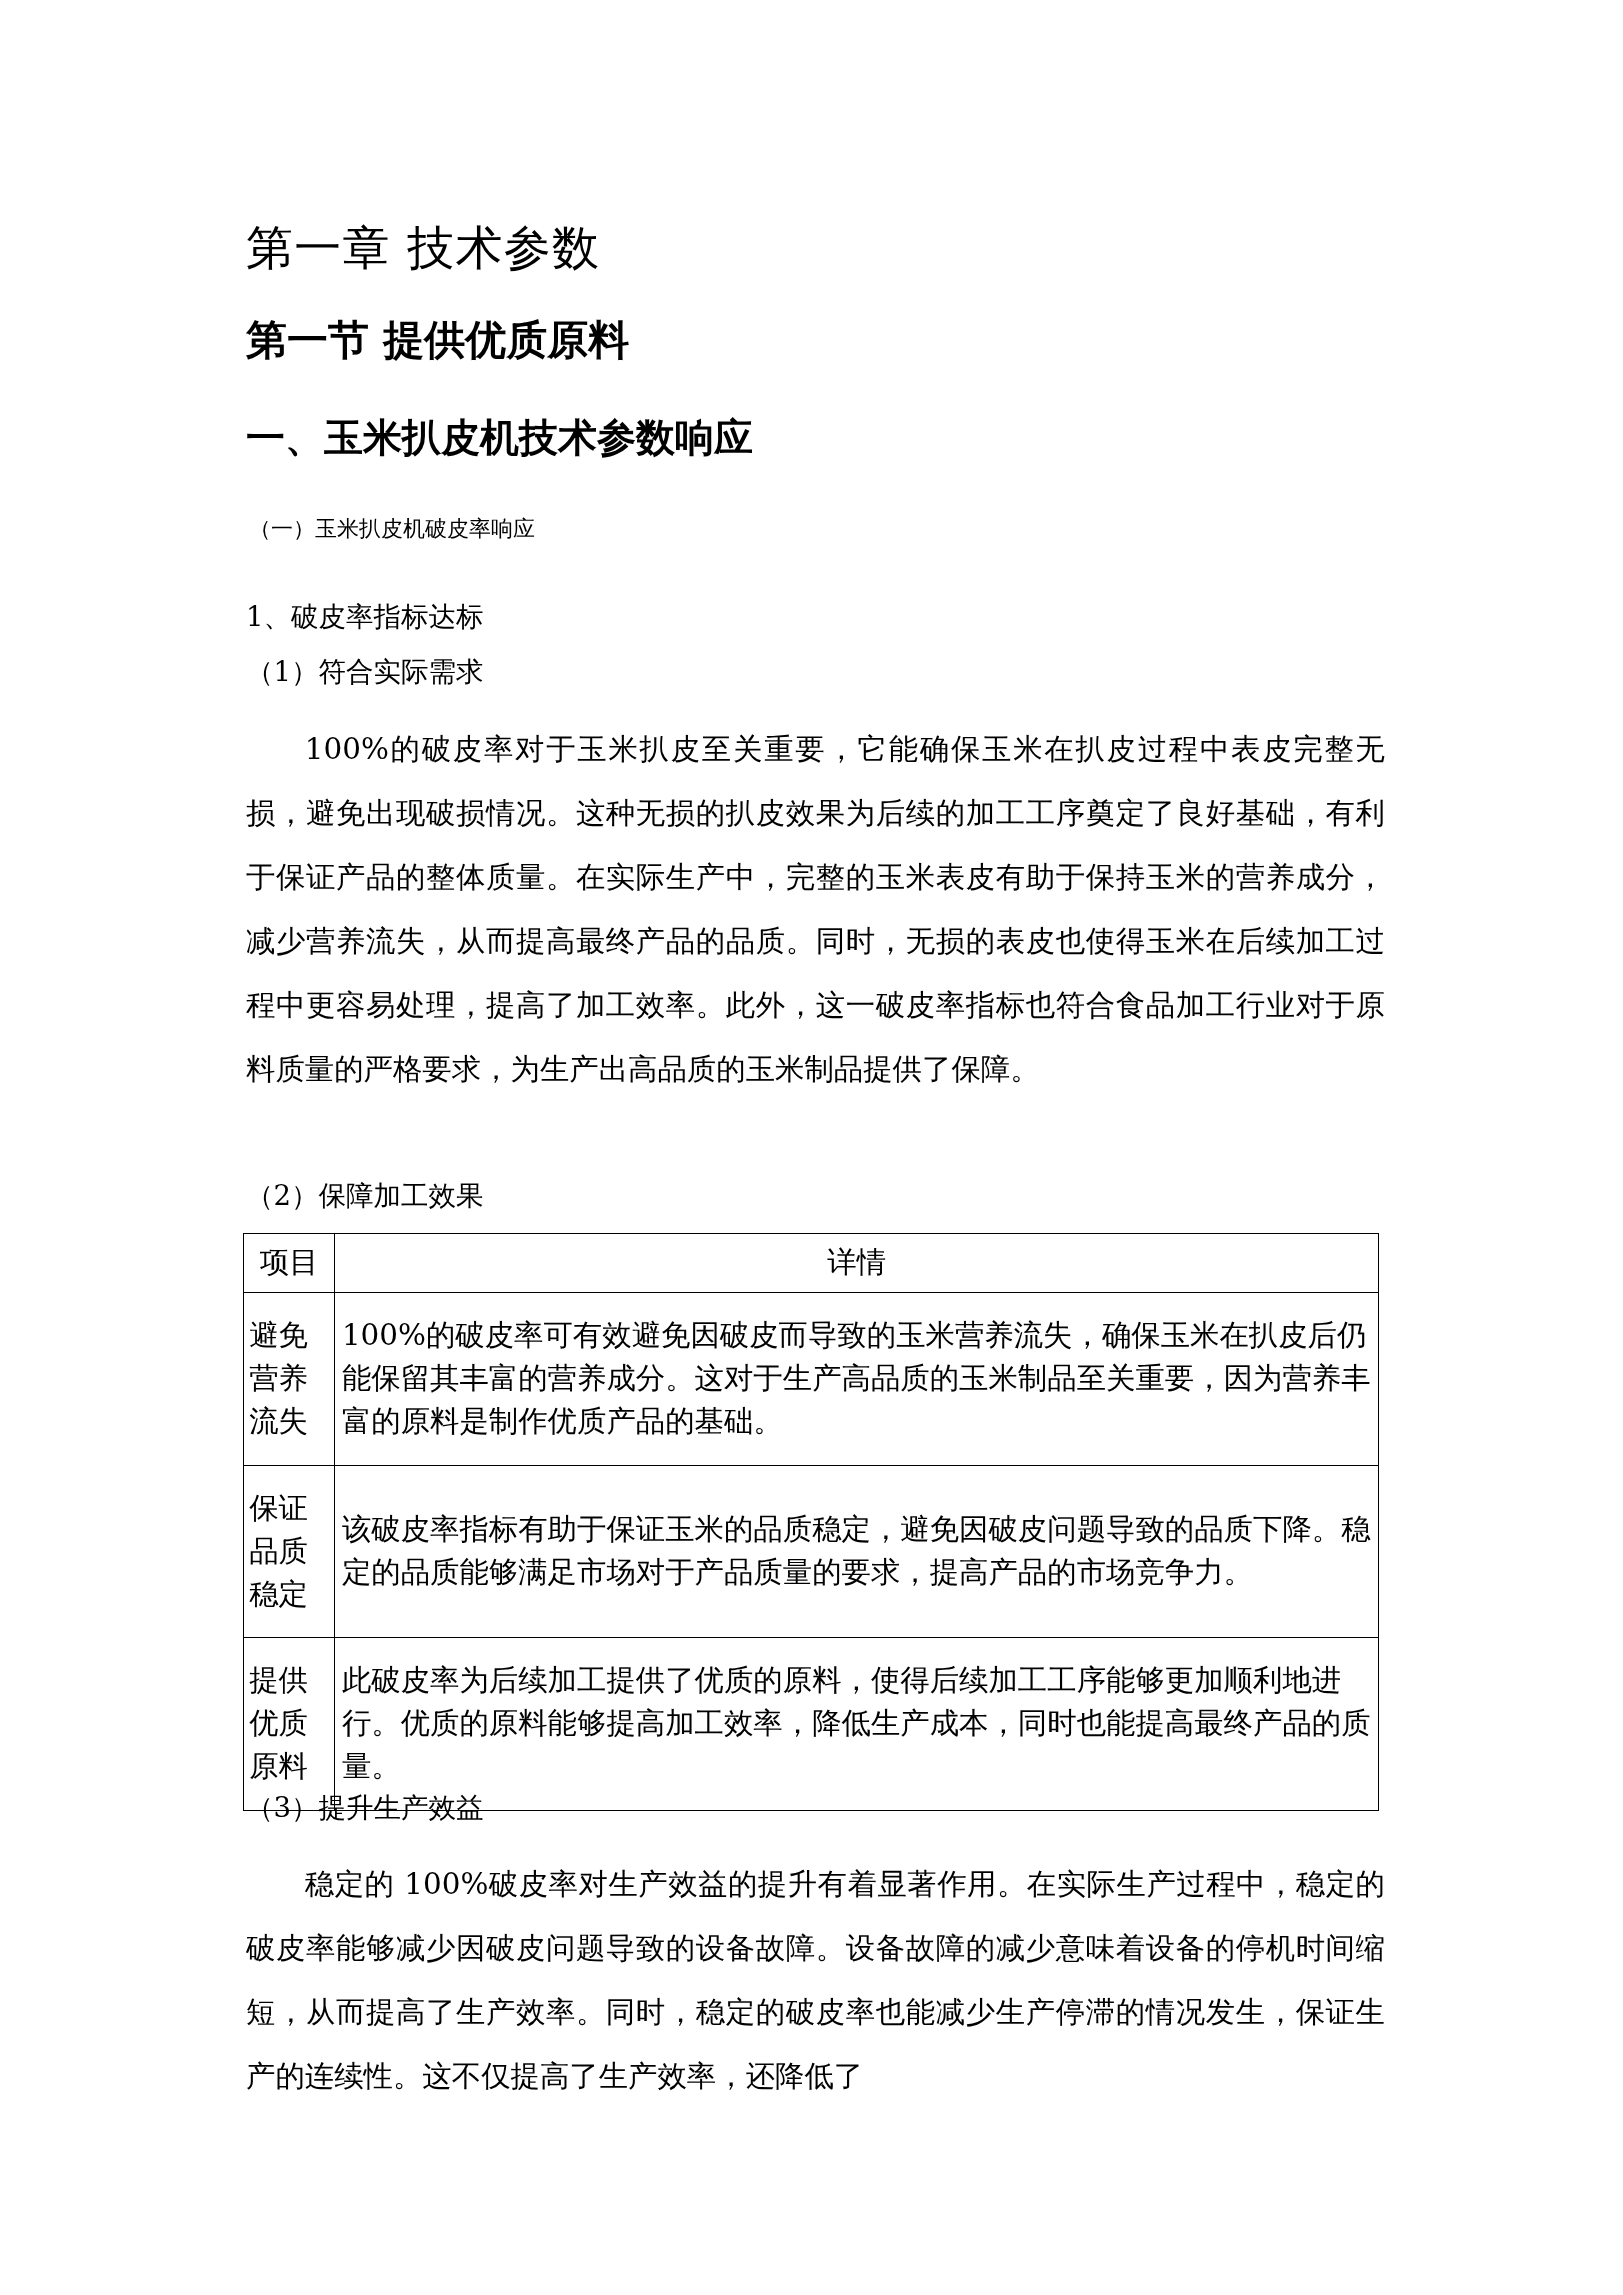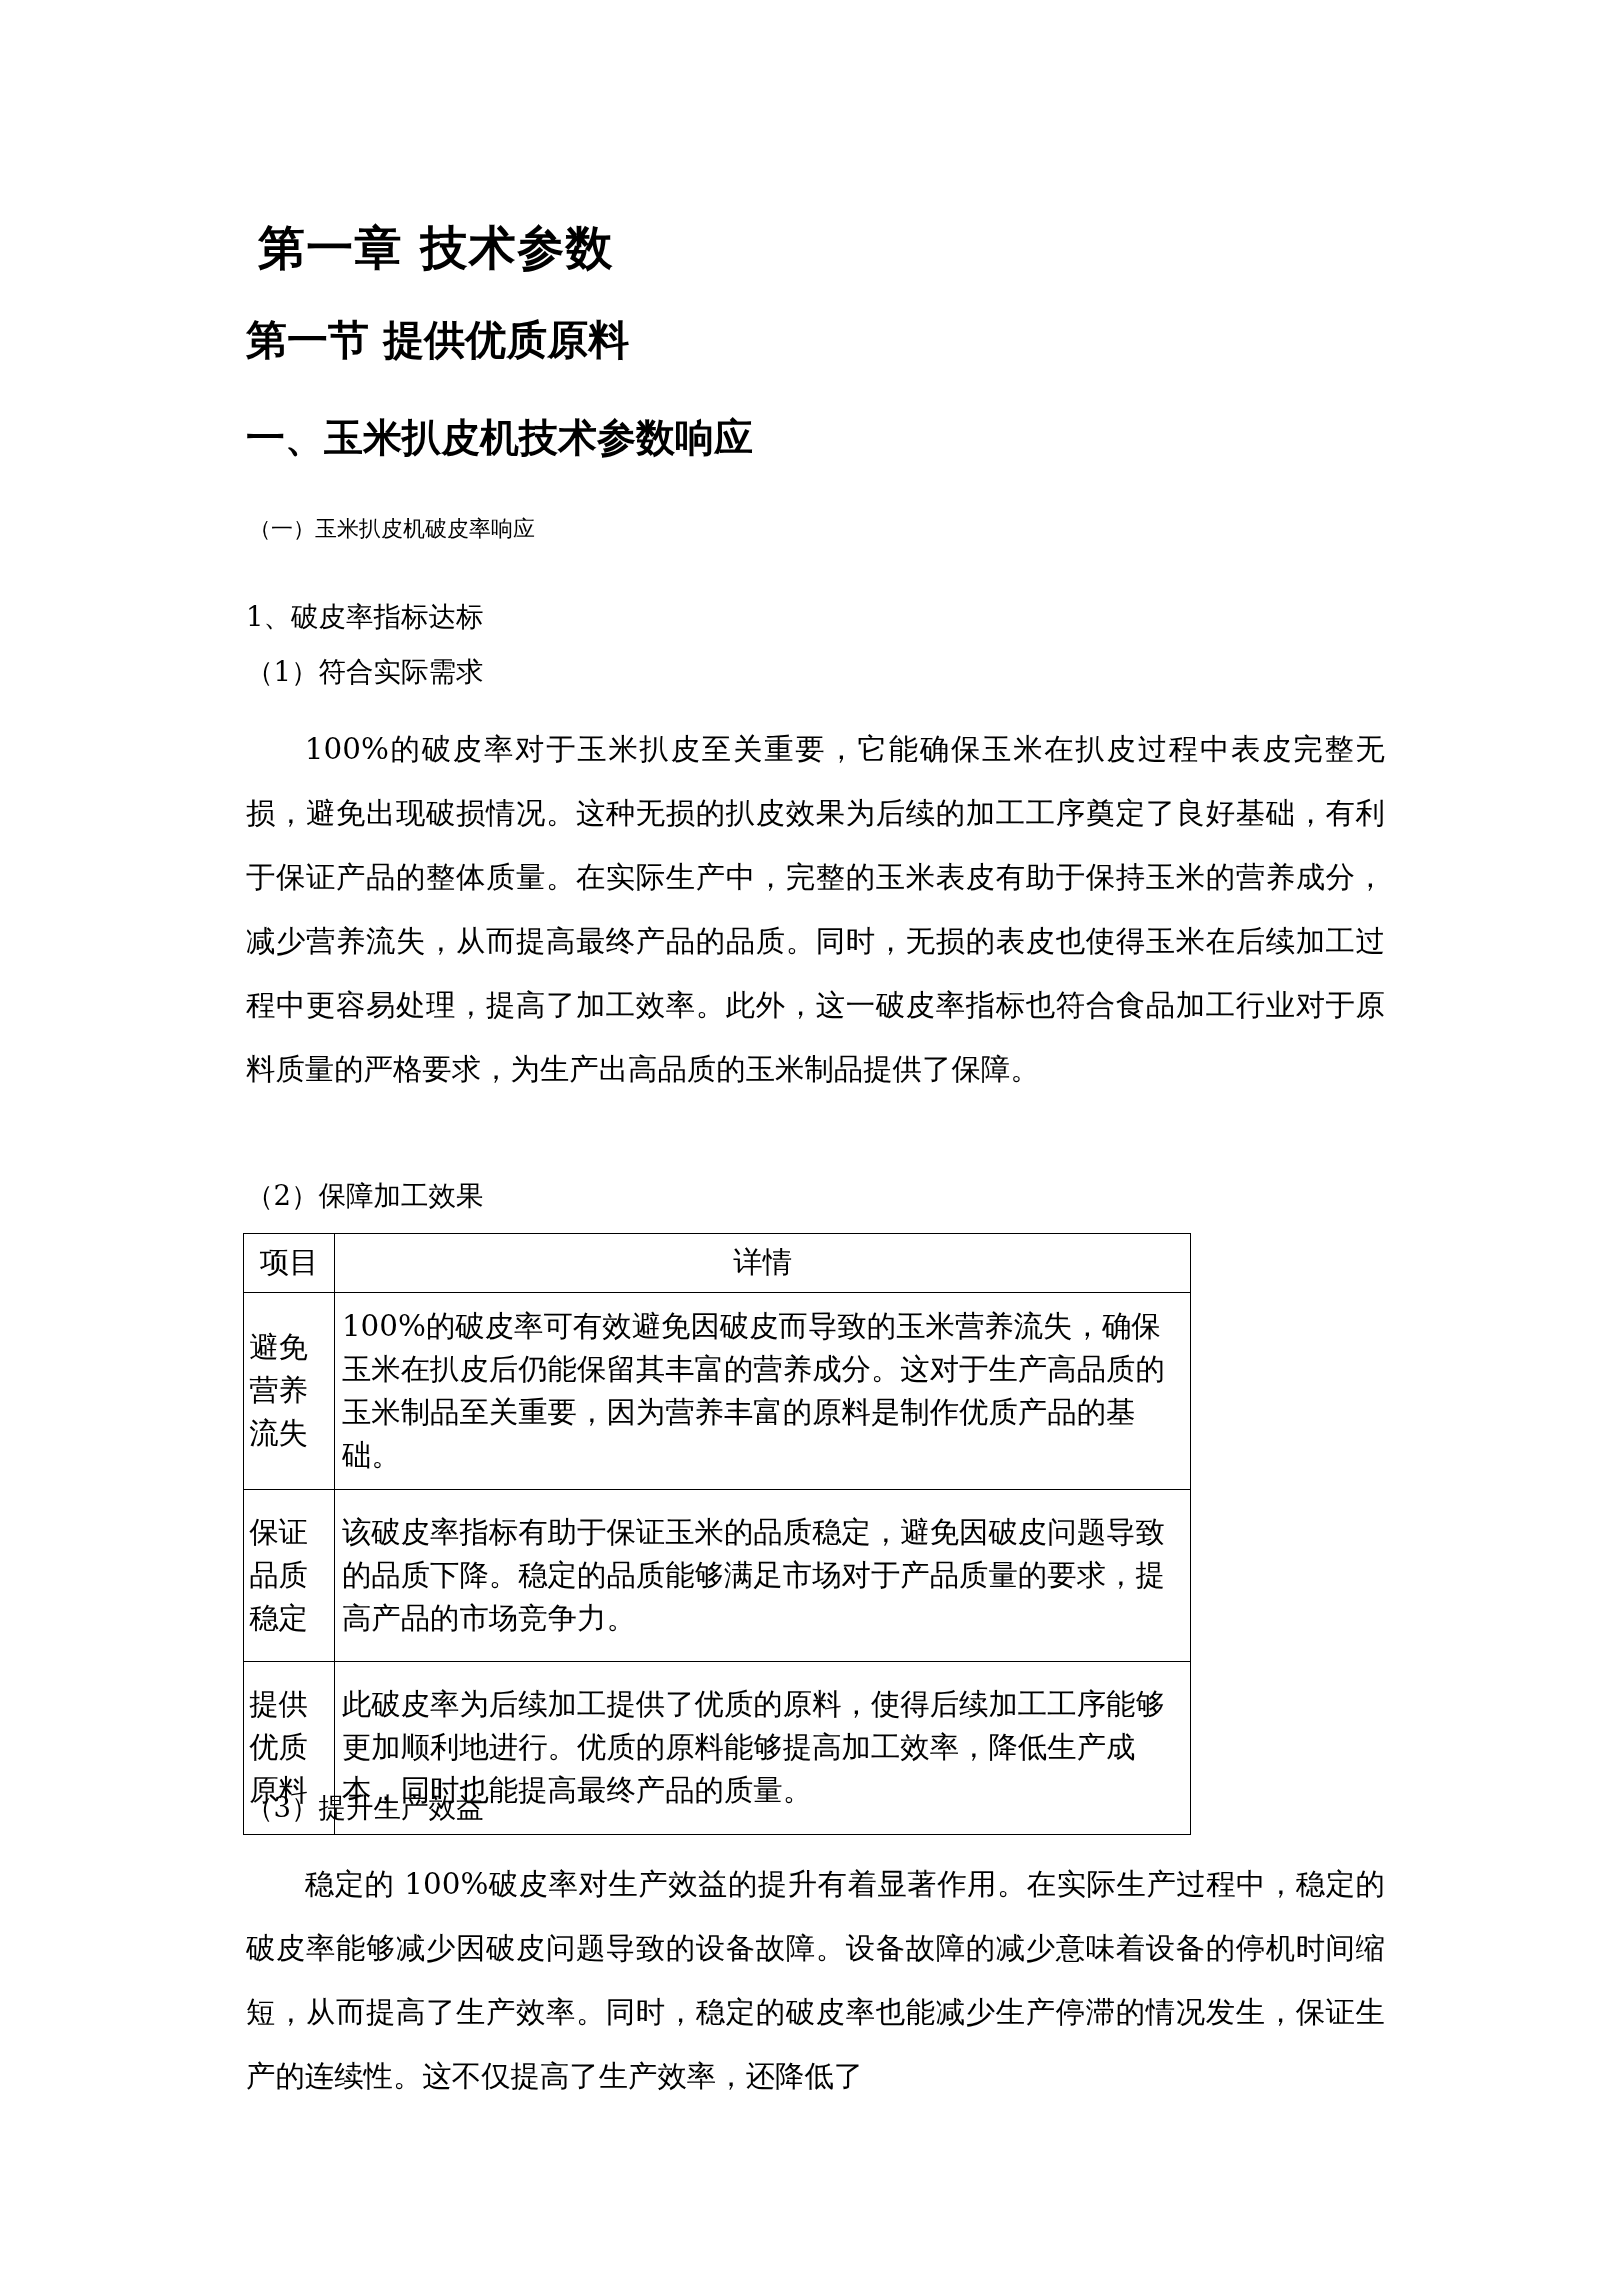--- a/index.html
+++ b/index.html
@@ -1,32 +1,32 @@
 <!DOCTYPE html>
 <html style="font-size:10.5px"><head>
   <meta charset="utf-8">
   <style>
     html, body { margin: 0; padding: 0; background: #ffffff; }
     body {
       width: 1623px; height: 2295px; position: relative; overflow: hidden;
       color: #000; font-family: "DejaVu Serif", "Liberation Serif", serif;
     }
     .page { position: absolute; left: 0; top: 0; width: 1623px; height: 2295px; }
-    .h1 { position: absolute; left: 246px; top: 217px; font-size: 47px; font-weight: bold; letter-spacing: 1.3px;
-          font-family: "DejaVu Sans", "Liberation Sans", sans-serif; white-space: nowrap; margin-left: 12px; }
+    .h1 { position: absolute; left: 246px; top: 217px; font-size: 47px; font-weight: normal; letter-spacing: 1.3px;
+          font-family: "DejaVu Sans", "Liberation Sans", sans-serif; white-space: nowrap; }
     .h2 { position: absolute; left: 246px; top: 313px; font-size: 41px; font-weight: bold;
           font-family: "DejaVu Sans", "Liberation Sans", sans-serif; white-space: nowrap; }
     .h3 { position: absolute; left: 246px; top: 411px; font-size: 39px; font-weight: bold;
           font-family: "DejaVu Sans", "Liberation Sans", sans-serif; white-space: nowrap; }
     .h4 { position: absolute; left: 249px; top: 514px; font-size: 22px; white-space: nowrap; }
     .h5 { position: absolute; left: 246px; top: 599px; font-size: 27.5px; white-space: nowrap; }
     .h6 { position: absolute; font-size: 27.5px; white-space: nowrap; }
     .para { position: absolute; left: 246px; width: 1139px; font-size: 29.4px; line-height: 64px;
             text-align: justify; text-indent: 2em; margin: 0; }
-    table.grid { position: absolute; left: 243px; top: 1233px; width: 948px; border-collapse: collapse;
+    table.grid { position: absolute; left: 243px; top: 1233px; width: 1136px; border-collapse: collapse;
                  font-size: 29.4px; }
     table.grid td, table.grid th { border: 1.3px solid #000; padding: 0 6.5px; font-weight: normal; vertical-align: middle; }
     table.grid th { height: 58px; }
     table.grid td.item { width: 80px; text-align: left; line-height: 43px; padding: 0 5.2px; }
     table.grid td.detail { text-align: left; line-height: 43px; padding: 11.8px 6.5px; }
     table.grid tr.row td { height: 148px; }
   </style>
 </head>
 <body>
 

